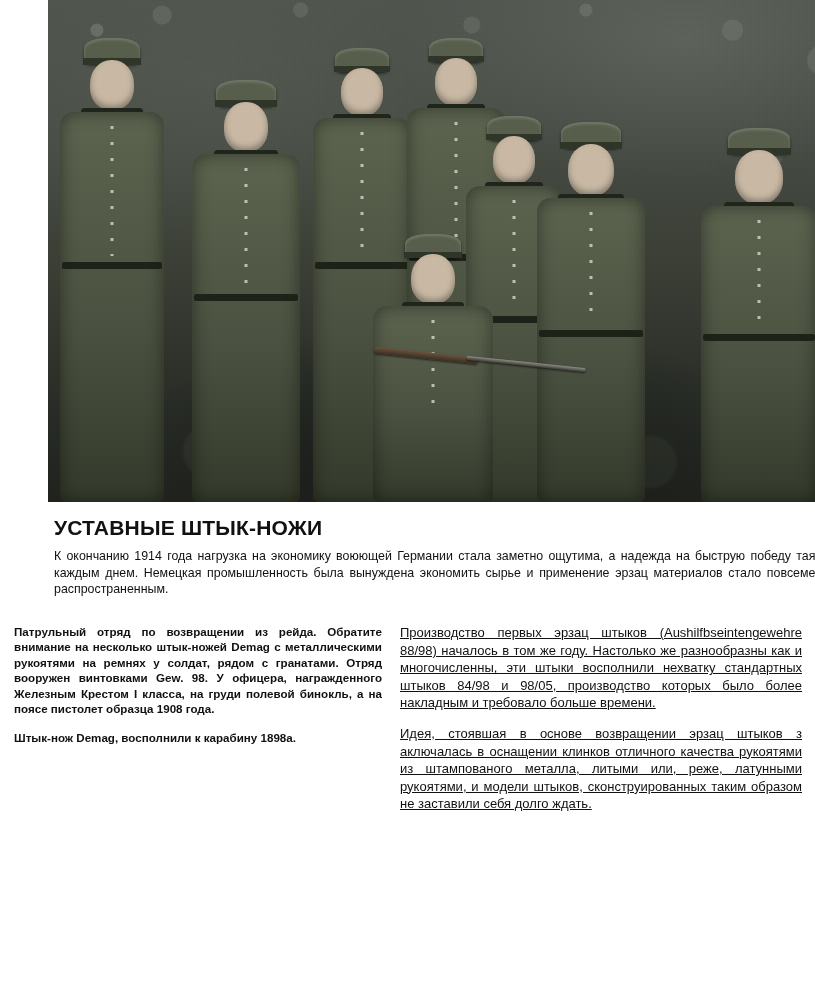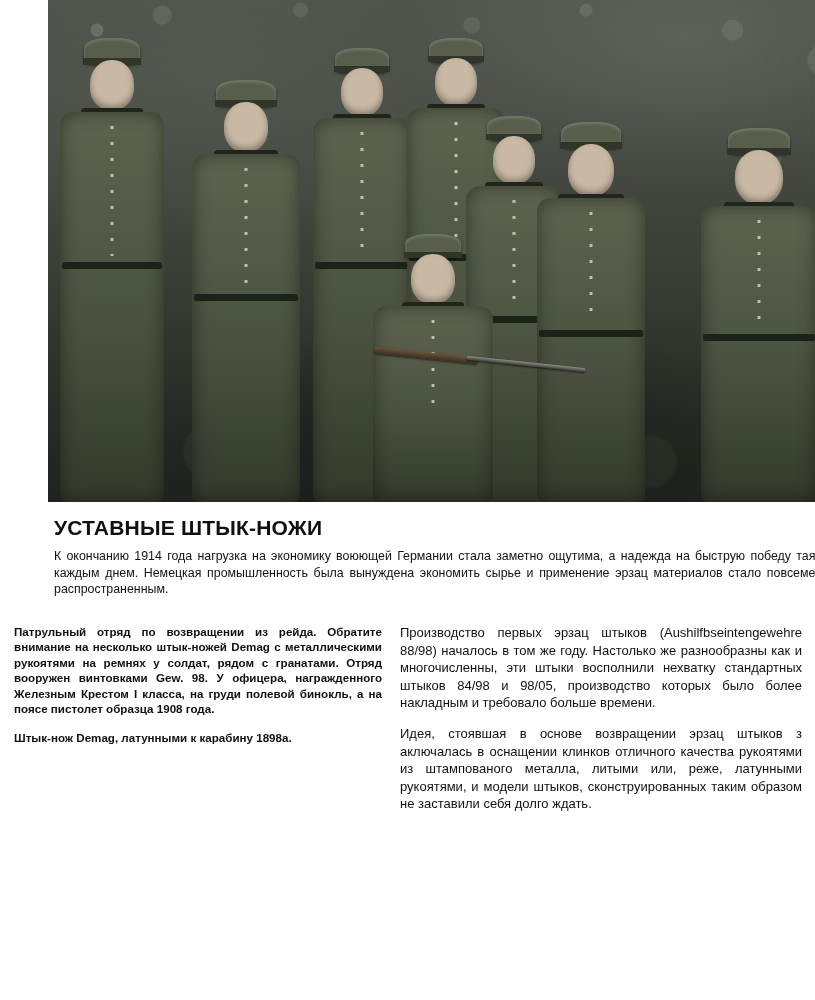--- a/index.html
+++ b/index.html
@@ -196,20 +196,21 @@
     position: absolute;
     left: 14px;
     top: 0;
     width: 368px;
   }
   .col-right {
     position: absolute;
     left: 400px;
     top: 0;
     width: 402px;
+    text-decoration: underline;
   }
 
   .cap-bold {
     margin: 0 0 12px 0;
     font-size: 11.6px;
     line-height: 15.4px;
     font-weight: bold;
     text-align: justify;
     color: #111;
   }
@@ -358,21 +359,21 @@
   <div class="body-wrap">
 
     <h1 class="headline">УСТАВНЫЕ ШТЫК-НОЖИ</h1>
 
     <p class="lede">К окончанию 1914 года нагрузка на экономику воюющей Германии стала заметно ощутима, а надежда на быструю победу таяла с каждым днем. Немецкая промышленность была вынуждена экономить сырье и применение эрзац материалов стало повсеместно распространенным.</p>
 
     <div class="cols">
 
       <div class="col-left">
         <p class="cap-bold">Патрульный отряд по возвращении из рейда. Обратите внимание на несколько штык-ножей Demag с металлическими рукоятями на ремнях у солдат, рядом с гранатами. Отряд вооружен винтовками Gew. 98. У офицера, награжденного Железным Крестом I класса, на груди полевой бинокль, а на поясе пистолет образца 1908 года.</p>
-        <p class="cap-bold second">Штык-нож Demag, латунными к карабину 1898а.</p>
+        <p class="cap-bold second">Штык-нож Demag, восполнили к карабину 1898а.</p>
       </div>
 
       <div class="col-right">
         <p>Производство первых эрзац штыков (Aushilfbseintengewehre 88/98) началось в том же году. Настолько же разнообразны как и многочисленны, эти штыки восполнили нехватку стандартных штыков 84/98 и 98/05, производство которых было более накладным и требовало больше времени.</p>
         <p>Идея, стоявшая в основе возвращении эрзац штыков з аключалась в оснащении клинков отличного качества рукоятями из штампованого металла, литыми или, реже, латунными рукоятями, и модели штыков, сконструированных таким образом не заставили себя долго ждать.</p>
       </div>
 
     </div>
 
     <div class="page-number">40</div>

